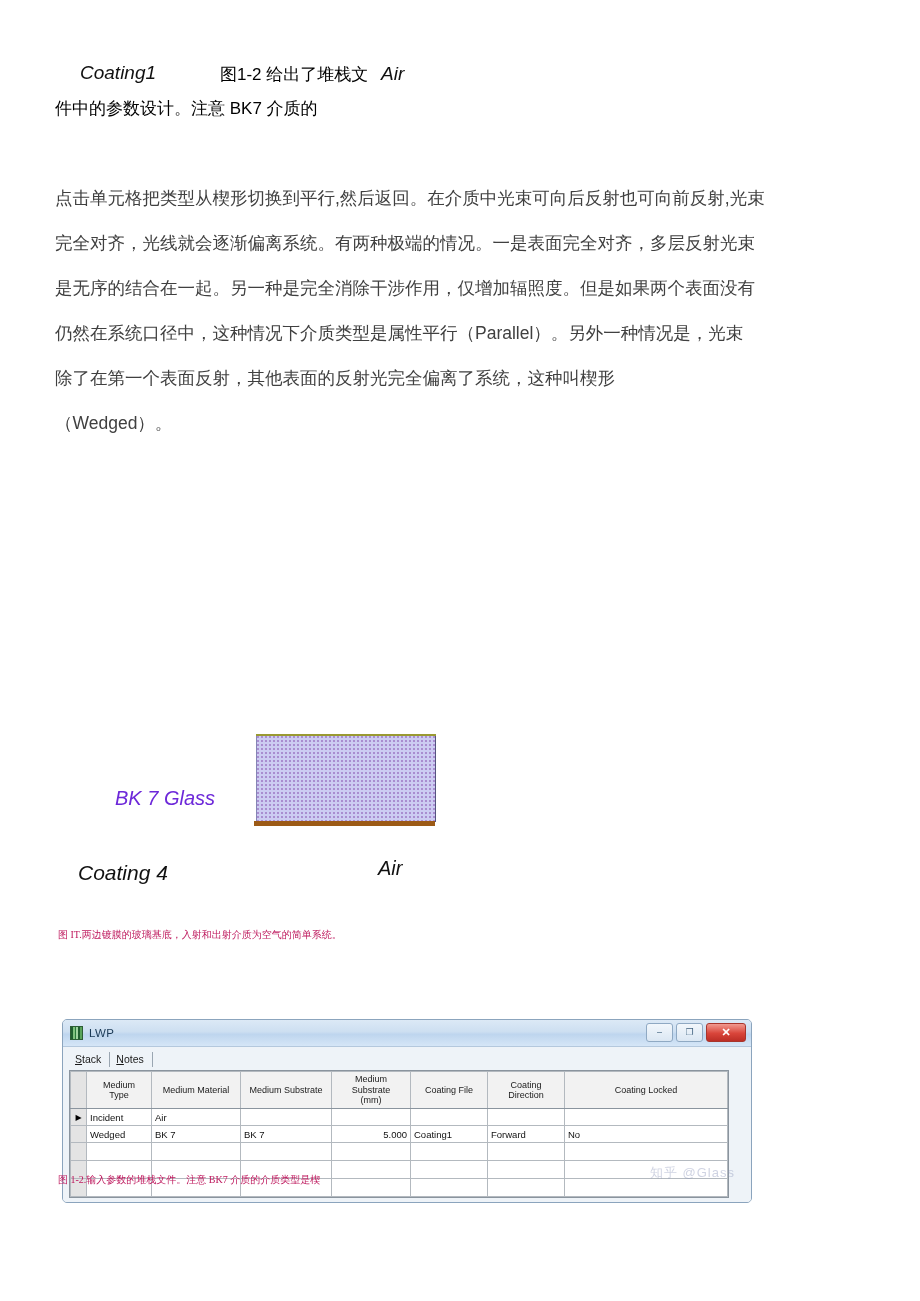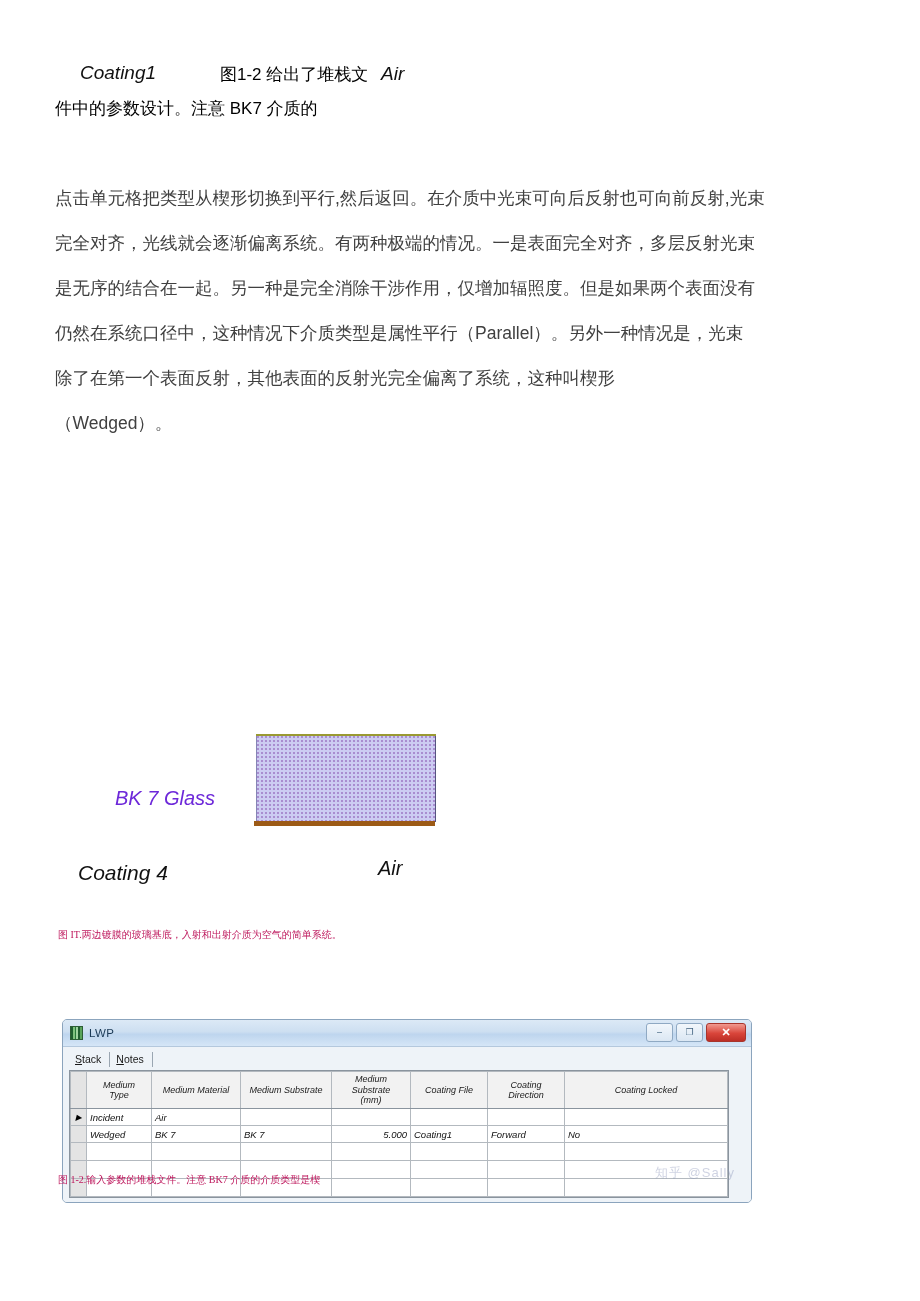--- a/index.html
+++ b/index.html
@@ -210,21 +210,20 @@
   #lwp-grid {
     border: 1px solid #8a949e;
     background: #fff;
     font-size: 9.5px;
     color: #111;
   }
   table.grid {
     border-collapse: collapse;
     width: 100%;
     table-layout: fixed;
-    font-style: italic;
   }
   table.grid th, table.grid td {
     border: 1px solid #b3b9bf;
     padding: 1px 3px;
     height: 14px;
     vertical-align: middle;
     font-weight: normal;
     overflow: hidden;
     white-space: nowrap;
   }
@@ -402,16 +401,16 @@
             <td></td>
             <td></td>
             <td></td>
             <td></td>
           </tr>
         </tbody>
       </table>
     </div>
   </div>
 
-  <div id="watermark">知乎 @Sally</div>
+  <div id="watermark">知乎 @Glass</div>
 </div>
 
 <div class="caption" id="caption-fig2">图 1-2.输入参数的堆栈文件。注意 BK7 介质的介质类型是楔</div>
 
 </body></html>

